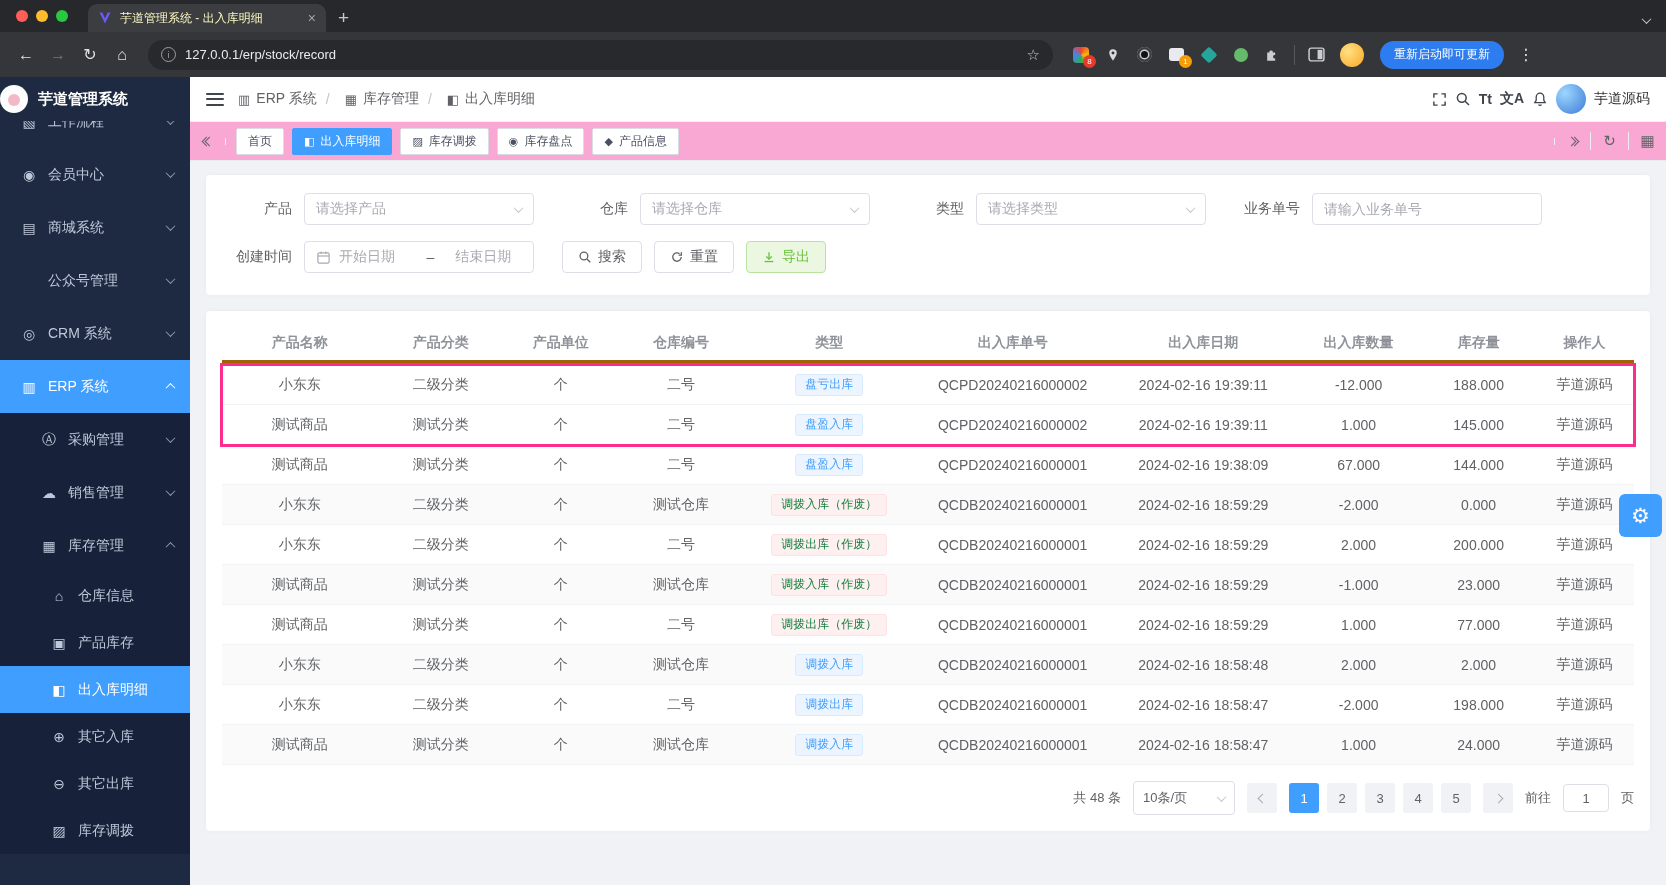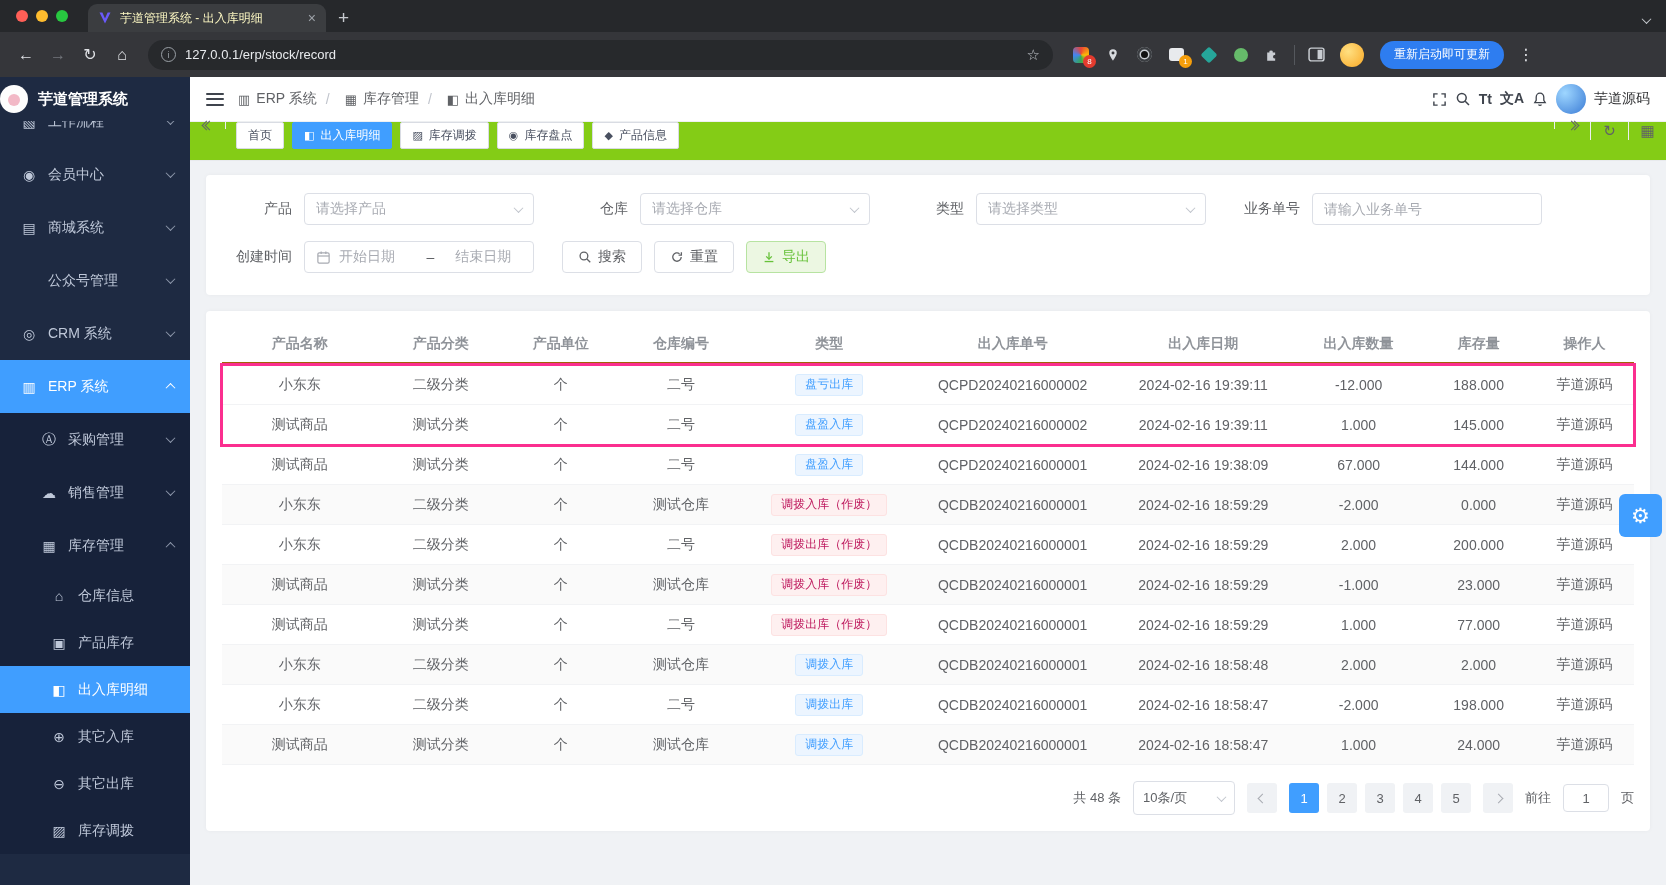--- a/index.html
+++ b/index.html
@@ -76,21 +76,21 @@
   .bc-item .ic{font-style:normal;font-size:13px;color:#606266}
   .bc-sep{color:#c0c4cc;margin:0 9px}
   .bc-item:nth-of-type(1) .bc-sep{display:none}
   .top-right{margin-left:auto;display:flex;align-items:center;gap:8px;color:#3f444d}
   .ticon{display:flex;align-items:center;justify-content:center;cursor:pointer;font-size:14px;font-weight:bold;color:#3f444d;font-style:normal}
   .user{display:flex;align-items:center;gap:8px;cursor:pointer}
   .avatar{width:30px;height:30px;border-radius:50%;background:radial-gradient(circle at 30% 30%,#9ed6ff,#3a7bd5)}
   .username{font-size:14px;color:#303133}
 
   
-  .tagbar{height:39px;background:#84cc16;border-bottom:1px solid #e8eaed;display:flex;align-items:flex-start}
+  .tagbar{height:39px;background:#f9a8d4;border-bottom:1px solid #e8eaed;display:flex;align-items:center}
   .tb-arrow{width:36px;display:flex;align-items:center;justify-content:center;color:#606266;cursor:pointer}
   .tb-arrow.l{border-right:1px solid #eceef1}
   .tb-arrow.r{border-left:1px solid #eceef1}
   .tb-box{width:38px;display:flex;align-items:center;justify-content:center;color:#606266;border-left:1px solid #eceef1;cursor:pointer;font-size:15px}
   .ttabs{flex:1;display:flex;align-items:center;gap:8px;padding:0 10px;overflow:hidden}
   .ttab{height:27px;display:flex;align-items:center;gap:6px;padding:0 11px;border:1px solid #d9dce3;border-radius:2px;font-size:12px;color:#495060;background:#fff;cursor:pointer;white-space:nowrap}
   .ttab .ic{font-style:normal;font-size:11px}
   .ttab .ic:empty{display:none}
   .ttab.active{background:#409eff;border-color:#409eff;color:#fff}
 
@@ -111,39 +111,39 @@
   .fdate{gap:8px;color:#a8abb2;cursor:pointer}
   .fdate .dsep{color:#606266;flex:1;text-align:center}
   .fdate .half{flex:2}
   .btn{height:32px;border:1px solid #dcdfe6;border-radius:4px;background:#fff;color:#606266;font-size:14px;display:flex;align-items:center;gap:6px;padding:0 15px;cursor:pointer}
   .btn + .btn{margin-left:12px}
   .btn.search{margin-left:28px}
   .btn.export{background:#ecf7e2;border-color:#b7e3a1;color:#67c23a}
 
   
   .table-card{padding:14px 16px 16px}
-  .t-head{display:flex;height:40px;align-items:center;border-bottom:3px solid #a16207}
+  .t-head{display:flex;height:40px;align-items:center;border-bottom:5px solid #a16207}
   .thc{font-size:14px;font-weight:bold;color:#8f9399;text-align:center}
   .t-body{position:relative}
   .t-row{display:flex;height:40px;align-items:center;border-bottom:1px solid #f2f3f5;cursor:pointer}
   .t-row:nth-of-type(2n+4){background:#fafafa}
   .tc{font-size:14px;color:#606266;text-align:center;display:flex;align-items:center;justify-content:center;overflow:hidden;white-space:nowrap}
   .thc:nth-of-type(1),.tc:nth-child(1){width:11%}
   .thc:nth-of-type(2),.tc:nth-child(2){width:9%}
   .thc:nth-of-type(3),.tc:nth-child(3){width:8%}
   .thc:nth-of-type(4),.tc:nth-child(4){width:9%}
   .thc:nth-of-type(5),.tc:nth-child(5){width:12%}
   .thc:nth-of-type(6),.tc:nth-child(6){width:14%}
   .thc:nth-of-type(7),.tc:nth-child(7){width:13%}
   .thc:nth-of-type(8),.tc:nth-child(8){width:9%}
   .thc:nth-of-type(9),.tc:nth-child(9){width:8%}
   .thc:nth-of-type(10),.tc:nth-child(10){width:7%}
   .tag{height:22px;display:inline-flex;align-items:center;padding:0 9px;border-radius:3px;font-size:12px;white-space:nowrap}
   .tag.info{background:#ecf5ff;border:1px solid #d9ecff;color:#409eff}
-  .tag.danger{background:#fef0f0;border:1px solid #fde2e2;color:#be185d}
+  .tag.danger{background:#fef0f0;border:1px solid #fde2e2;color:#15803d}
   .hl{position:absolute;top:-2px;left:-2px;right:-2px;height:84px;border:3px solid #fb2e8f;pointer-events:none;z-index:5}
 
   
   .pager{display:flex;align-items:center;justify-content:flex-end;gap:12px;margin-top:16px;font-size:13px;color:#606266}
   .psize{width:102px;height:30px;border:1px solid #dcdfe6;border-radius:4px;display:flex;align-items:center;justify-content:space-between;padding:16px 9px;cursor:pointer;color:#606266}
   .psize .chev{color:#c0c4cc}
   .pbtn{min-width:30px;height:30px;border:none;border-radius:3px;background:#f0f2f5;color:#606266;font-size:13px;display:flex;align-items:center;justify-content:center;cursor:pointer}
   .pbtn .chev{color:#a8abb2}
   .pages{display:flex;gap:8px}
   .pbtn.active{background:#409eff;color:#fff}

